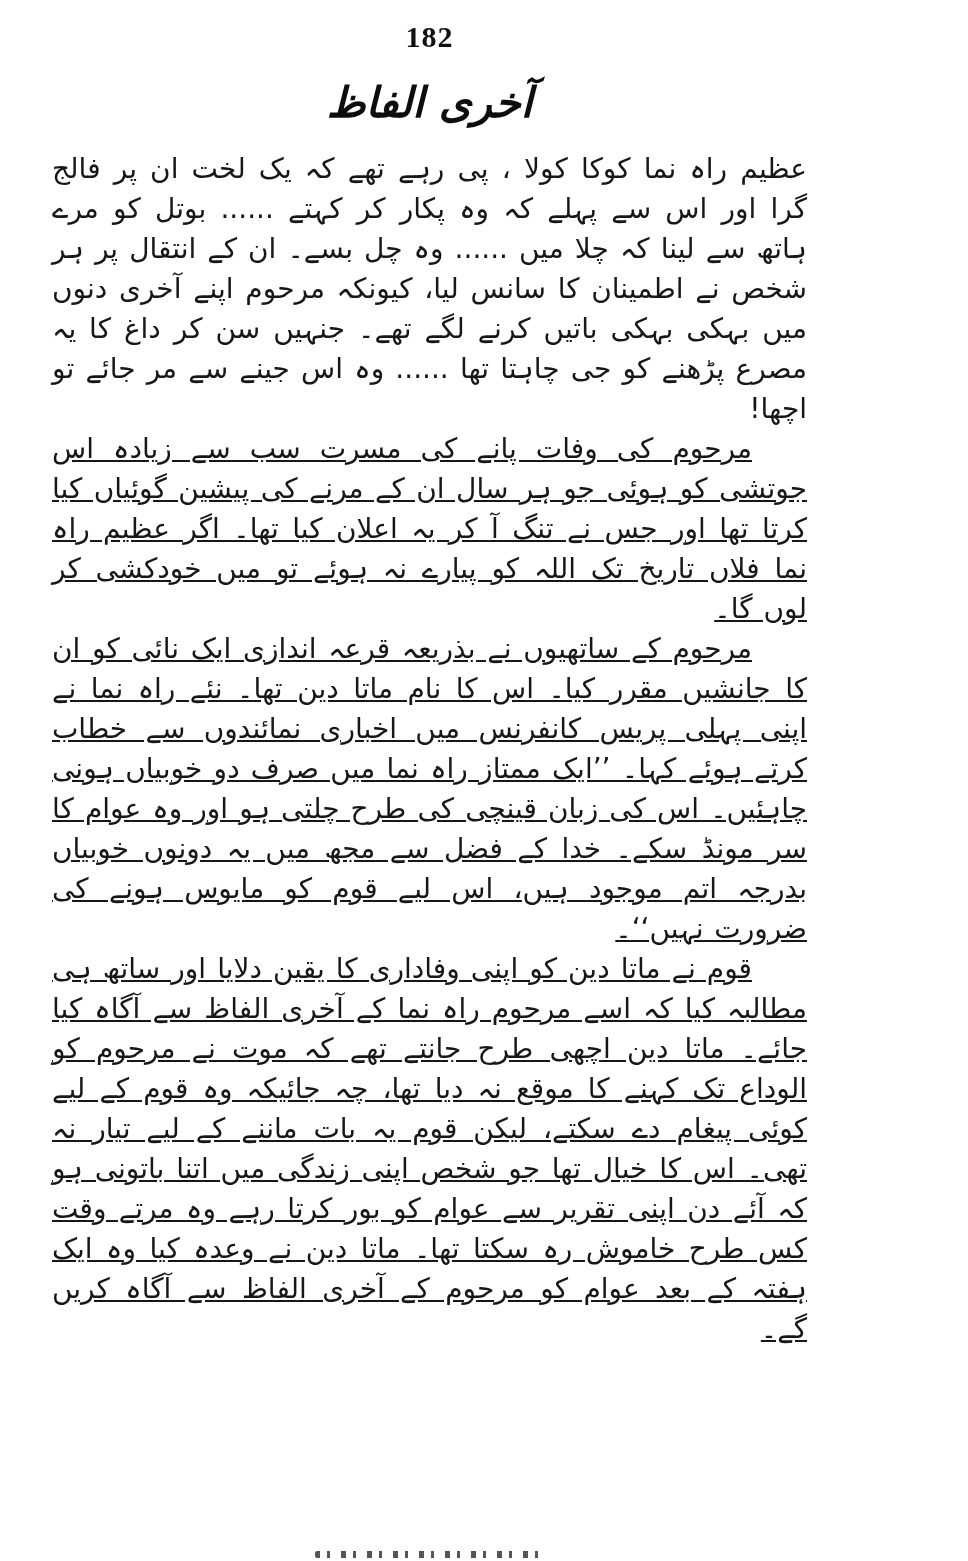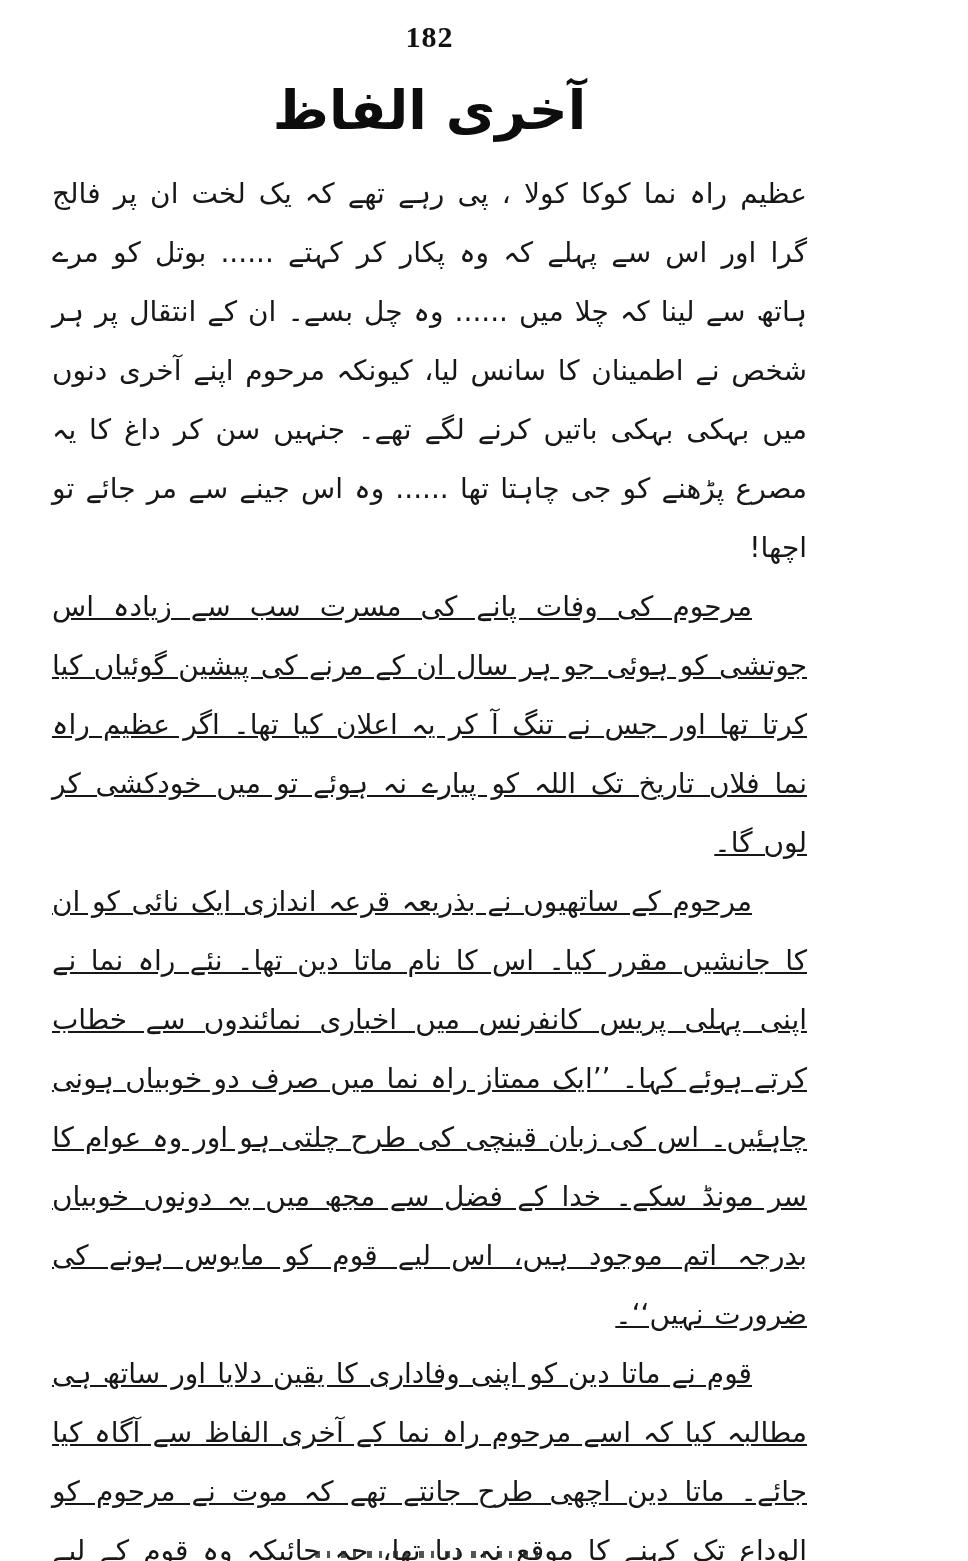--- a/index.html
+++ b/index.html
@@ -29,34 +29,35 @@
     font-family: "Liberation Serif", serif;
     font-weight: bold;
     font-size: 30px;
     letter-spacing: 1px;
     color: #111;
     margin: 6px 0 10px 0;
   }
   .title {
     direction: rtl;
     text-align: center;
-    font-size: 54px;
+    font-size: 42px;
     line-height: 1.3;
     font-weight: bold;
     color: #0d0d0d;
     margin: 22px 0 18px 0;
+    font-style: italic;
   }
   .body-text {
     direction: rtl;
     text-align: justify;
   }
   .para {
     margin: 0;
     font-size: 28px;
-    line-height: 59px;
+    line-height: 40px;
     font-weight: 500;
     color: #171717;
     word-spacing: 2px;
   }
   .para.indent {
     text-indent: 55px; 
     text-decoration: underline;
   }
   
   .remnant {

